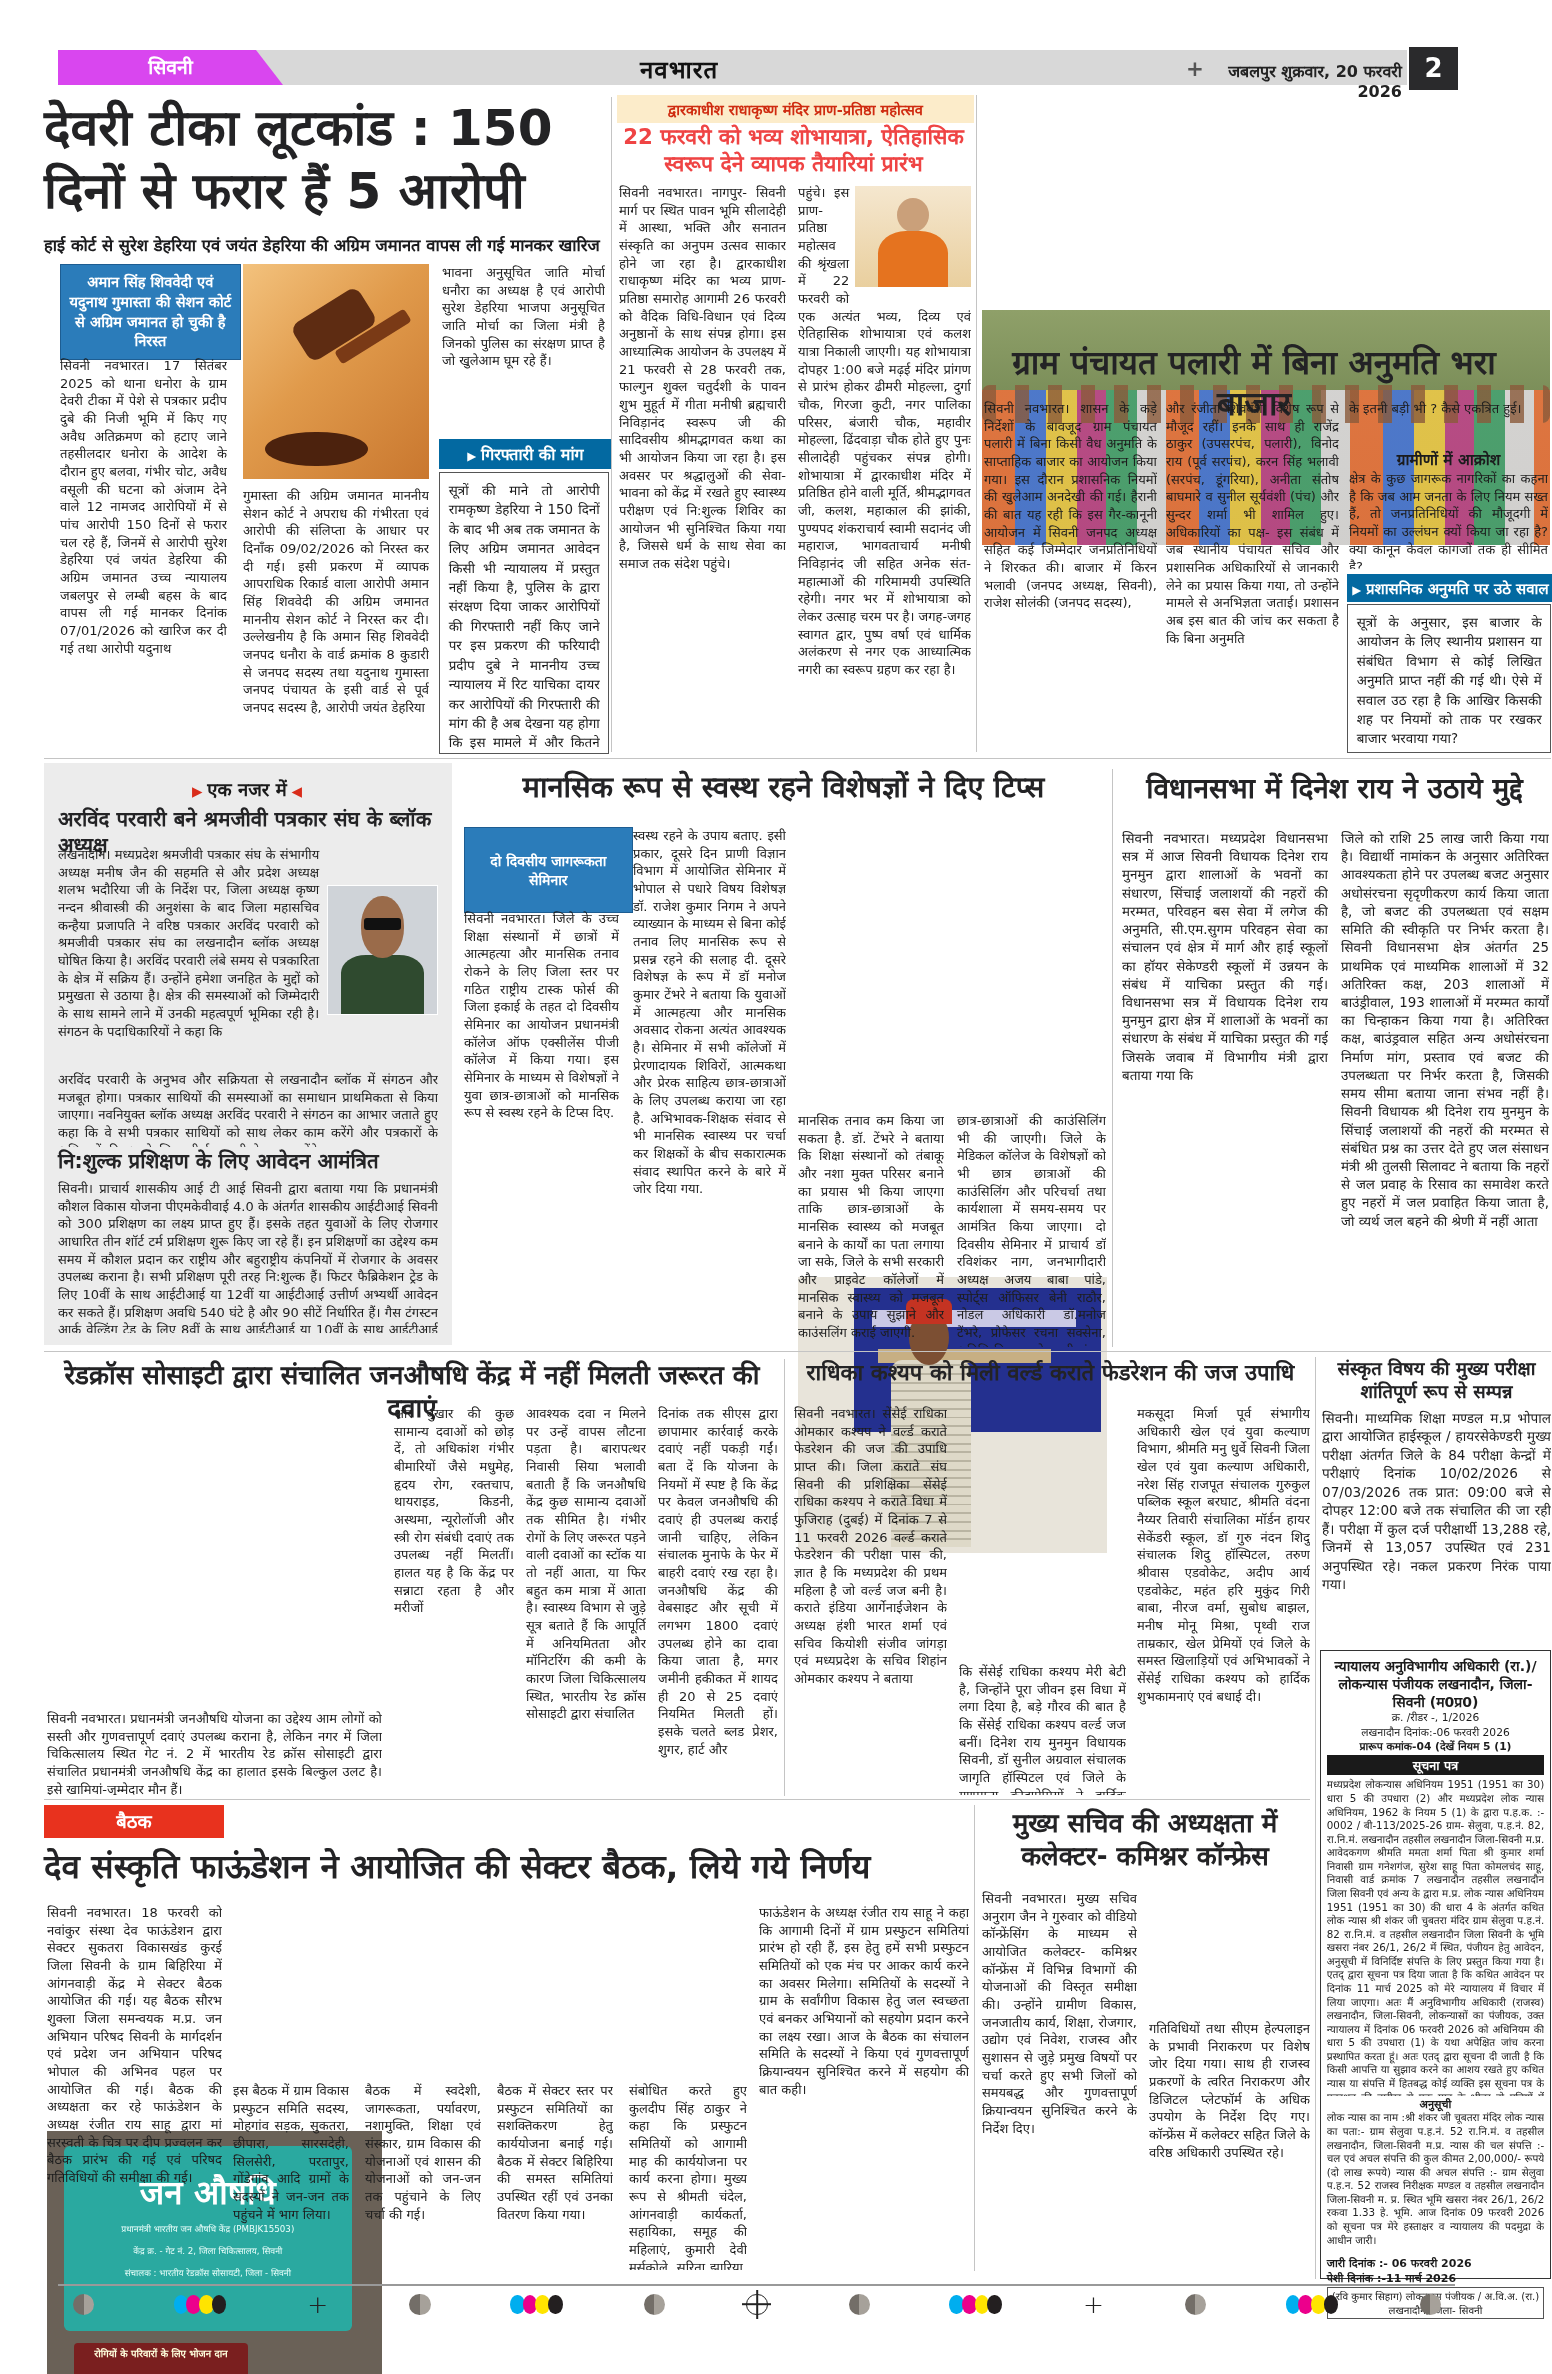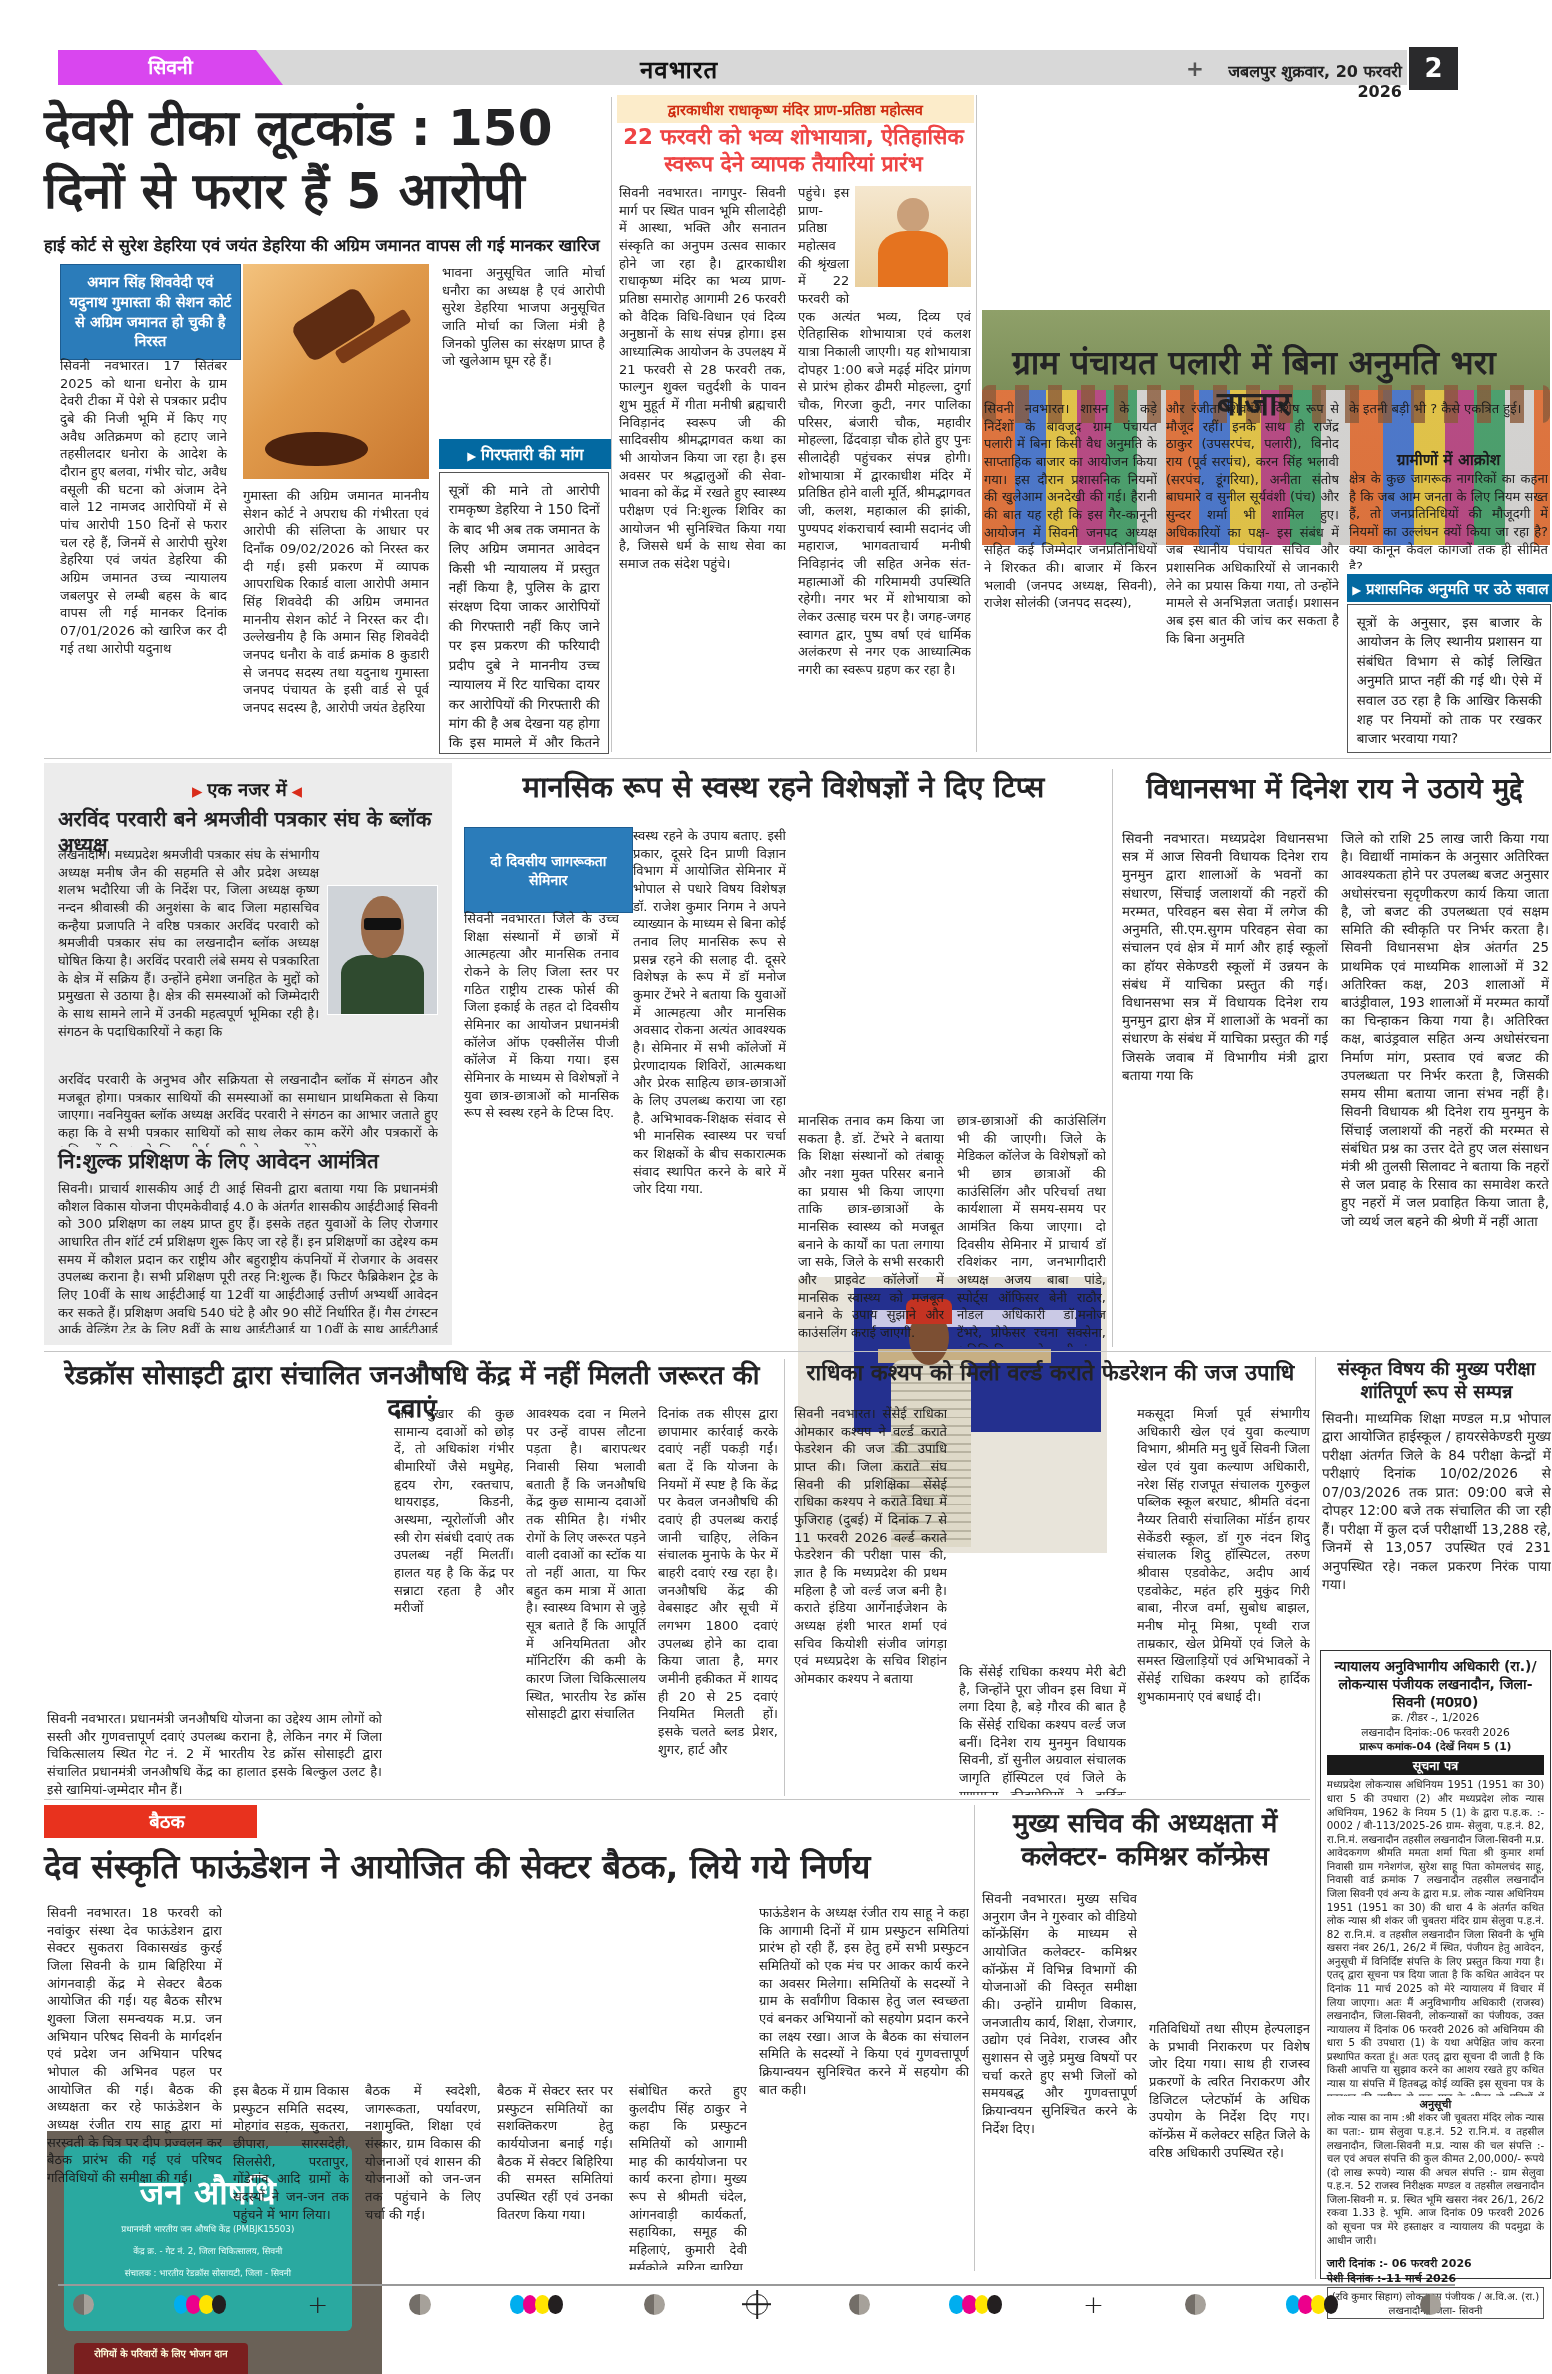--- a/index.html
+++ b/index.html
@@ -194,21 +194,21 @@
     <div class="notice-ref" style="font-weight:bold;">प्रारूप कमांक-04 (देखें नियम 5 (1)</div>
     <div class="blackbar">सूचना पत्र</div>
     <div class="small-text" style="height:318px;overflow:hidden;margin-top:2.9px;">मध्यप्रदेश लोकन्यास अधिनियम 1951 (1951 का 30) धारा 5 की उपधारा (2) और मध्यप्रदेश लोक न्यास अधिनियम, 1962 के नियम 5 (1) के द्वारा प.ह.क. :- 0002 / बी-113/2025-26 ग्राम- सेलुवा, प.ह.नं. 82, रा.नि.मं. लखनादौन तहसील लखनादौन जिला-सिवनी म.प्र. आवेदकगण श्रीमति ममता शर्मा पिता श्री कुमार शर्मा निवासी ग्राम गनेशगंज, सुरेश साहू पिता कोमलचंद साहू, निवासी वार्ड क्रमांक 7 लखनादौन तहसील लखनादौन जिला सिवनी एवं अन्य के द्वारा म.प्र. लोक न्यास अधिनियम 1951 (1951 का 30) की धारा 4 के अंतर्गत कथित लोक न्यास श्री शंकर जी चुबतरा मंदिर ग्राम सेलुवा प.ह.नं. 82 रा.नि.मं. व तहसील लखनादौन जिला सिवनी के भूमि खसरा नंबर 26/1, 26/2 में स्थित, पंजीयन हेतु आवेदन, अनुसूची में विनिर्दिष्ट संपत्ति के लिए प्रस्तुत किया गया है। एतद् द्वारा सूचना पत्र दिया जाता है कि कथित आवेदन पर दिनांक 11 मार्च 2025 को मेरे न्यायालय में विचार में लिया जाएगा। अतः मैं अनुविभागीय अधिकारी (राजस्व) लखनादौन, जिला-सिवनी, लोकन्यासों का पंजीयक, उक्त न्यायालय में दिनांक 06 फरवरी 2026 को अधिनियम की धारा 5 की उपधारा (1) के यथा अपेक्षित जांच करना प्रस्थापित करता हूं। अतः एतद् द्वारा सूचना दी जाती है कि किसी आपत्ति या सुझाव करने का आशय रखते हुए कथित न्यास या संपत्ति में हितबद्ध कोई व्यक्ति इस सूचना पत्र के प्रकाशन की तारीख से एक माह के भीतर दो प्रतियों में लिखित कथन प्रस्तुत कर सकता है, और मेरे समक्ष उपरोक्त तारीख पर या तो व्यक्तिशः अथवा प्लीडर या अभिकर्ता के माध्यम से उपस्थित होना चाहिए। उपरोक्त अवधि के अवसान के उपरांत प्राप्त आपत्तियों को विचार में नहीं लिया जावेगा।</div>
     <div style="font-weight:bold;font-size:11px;text-align:center;">अनुसूची</div>
     <div class="small-text" style="height:144px;overflow:hidden;">लोक न्यास का नाम :श्री शंकर जी चूबतरा मंदिर लोक न्यास का पता:- ग्राम सेलुवा प.ह.नं. 52 रा.नि.मं. व तहसील लखनादौन, जिला-सिवनी म.प्र. न्यास की चल संपत्ति :- चल एवं अचल संपत्ति की कुल कीमत 2,00,000/- रूपये (दो लाख रूपये) न्यास की अचल संपत्ति :- ग्राम सेलुवा प.ह.न. 52 राजस्व निरीक्षक मण्डल व तहसील लखनादौन जिला-सिवनी म. प्र. स्थित भूमि खसरा नंबर 26/1, 26/2 रकवा 1.33 हे. भूमि. आज दिनांक 09 फरवरी 2026 को सूचना पत्र मेरे हस्ताक्षर व न्यायालय की पदमुद्रा के आधीन जारी।</div>
     <div style="font-weight:bold;font-size:11px;">जारी दिनांक :- 06 फरवरी 2026</div>
     <div style="font-weight:bold;font-size:11px;">पेशी दिनांक :-11 मार्च 2026</div>
     <div style="font-size:10.2px;border:1px solid #555;margin-top:1.9px;padding:1px;text-align:center;">(रवि कुमार सिहाग) लोकन्यास पंजीयक / अ.वि.अ. (रा.) लखनादौन, जिला- सिवनी</div>
   </div>
 
-  <div class="abs tagbox" style="left:44px;top:1805px;width:180px;height:33px;padding-left:33px;">बैठक</div>
+  <div class="abs tagbox" style="left:44px;top:1805px;width:180px;height:33px;">बैठक</div>
 
   <div class="abs headline" style="left:44px;top:1846px;width:927px;font-size:33px;">देव संस्कृति फाऊंडेशन ने आयोजित की सेक्टर बैठक, लिये गये निर्णय</div>
   <div class="abs body-text" style="left:47px;top:1904px;width:175px;height:367px;overflow:hidden;font-size:13px;">सिवनी नवभारत। 18 फरवरी को नवांकुर संस्था देव फाऊंडेशन द्वारा सेक्टर सुकतरा विकासखंड कुरई जिला सिवनी के ग्राम बिहिरिया में आंगनवाड़ी केंद्र मे सेक्टर बैठक आयोजित की गई। यह बैठक सौरभ शुक्ला जिला समन्वयक म.प्र. जन अभियान परिषद सिवनी के मार्गदर्शन एवं प्रदेश जन अभियान परिषद भोपाल की अभिनव पहल पर आयोजित की गई। बैठक की अध्यक्षता कर रहे फाऊंडेशन के अध्यक्ष रंजीत राय साहू द्वारा मां सरस्वती के चित्र पर दीप प्रज्वलन कर बैठक प्रारंभ की गई एवं परिषद गतिविधियों की समीक्षा की गई।</div>
 
   <div class="abs body-text" style="left:365px;top:2082px;width:116px;height:188px;overflow:hidden;">बैठक में स्वदेशी, जागरूकता, पर्यावरण, नशामुक्ति, शिक्षा एवं संस्कार, ग्राम विकास की योजनाओं एवं शासन की योजनाओं को जन-जन तक पहुंचाने के लिए चर्चा की गई।</div>
   <div class="abs body-text" style="left:233px;top:2082px;width:116px;height:188px;overflow:hidden;">इस बैठक में ग्राम विकास प्रस्फुटन समिति सदस्य, मोहगांव सड़क, सुकतरा, छीपारा, सारसदेही, सिलसेरी, परतापुर, गोंडेगांव आदि ग्रामों के सदस्यों ने जन-जन तक पहुंचने में भाग लिया।</div>
   <div class="abs body-text" style="left:497px;top:2082px;width:116px;height:188px;overflow:hidden;">बैठक में सेक्टर स्तर पर प्रस्फुटन समितियों का सशक्तिकरण हेतु कार्ययोजना बनाई गई। बैठक में सेक्टर बिहिरिया की समस्त समितियां उपस्थित रहीं एवं उनका वितरण किया गया।</div>
   <div class="abs body-text" style="left:629px;top:2082px;width:118px;height:188px;overflow:hidden;">संबोधित करते हुए कुलदीप सिंह ठाकुर ने कहा कि प्रस्फुटन समितियों को आगामी माह की कार्ययोजना पर कार्य करना होगा। मुख्य रूप से श्रीमती चंदेल, आंगनवाड़ी कार्यकर्ता, सहायिका, समूह की महिलाएं, कुमारी देवी मर्सकोले, सरिता झारिया, गोकुल प्रसाद चढार, रिम्मी, सायरा, कुमारी रोशनी मर्सकोले, कालीराम पंचेश्वर, गिरीन चौरसिया आदि की उपस्थिति उल्लेखनीय रही।</div>
   <div class="abs body-text" style="left:759px;top:1904px;width:210px;height:367px;overflow:hidden;font-size:13px;">फाऊंडेशन के अध्यक्ष रंजीत राय साहू ने कहा कि आगामी दिनों में ग्राम प्रस्फुटन समितियां प्रारंभ हो रही हैं, इस हेतु हमें सभी प्रस्फुटन समितियों को एक मंच पर आकर कार्य करने का अवसर मिलेगा। समितियों के सदस्यों ने ग्राम के सर्वांगीण विकास हेतु जल स्वच्छता एवं बनकर अभियानों को सहयोग प्रदान करने का लक्ष्य रखा। आज के बैठक का संचालन समिति के सदस्यों ने किया एवं गुणवत्तापूर्ण क्रियान्वयन सुनिश्चित करने में सहयोग की बात कही।</div>
 

